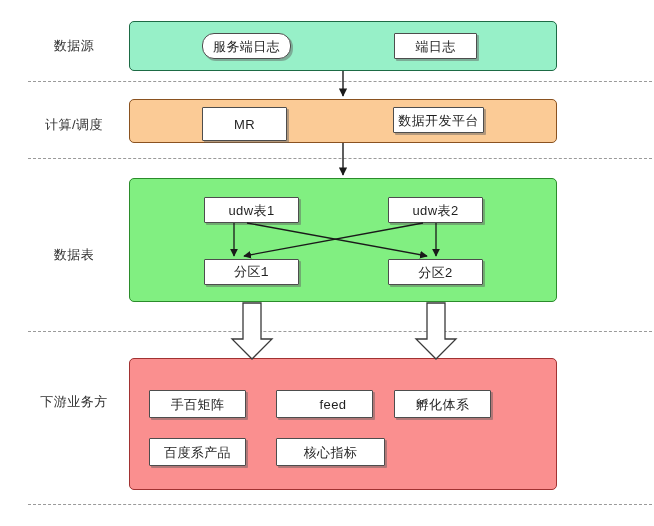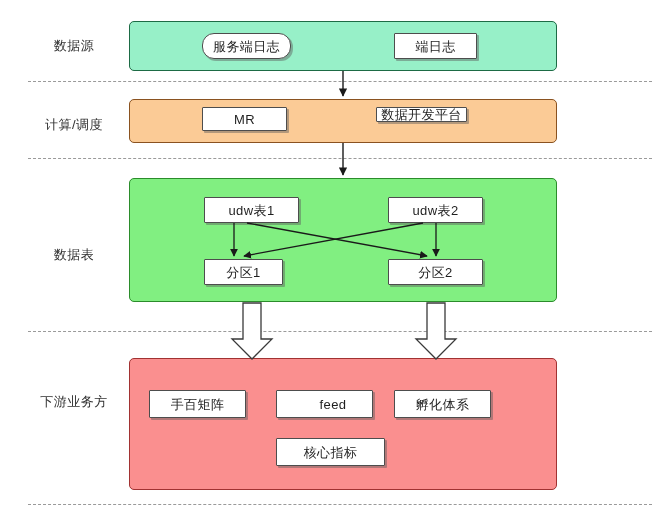--- a/index.html
+++ b/index.html
@@ -102,36 +102,37 @@
   <div class="lane-label" style="top:247px;">数据表</div>
   <div class="lane-label" style="top:394px;">下游业务方</div>
 
   <div class="band band-source" style="left:117px; top:21px; width:428px; height:50px;"></div>
 
   <div class="node shadowed" style="left:190px; top:33px; width:89px; height:26px;border-radius:12px;">服务端日志</div>
   <div class="node shadowed" style="left:382px; top:33px; width:83px; height:26px;">端日志</div>
 
   <div class="band band-compute" style="left:117px; top:99px; width:428px; height:44px;"></div>
 
-  <div class="node shadowed" style="left:190px; top:107px; width:85px; height:24px;">MR</div>
-  <div class="node shadowed" style="left:364px; top:107px; width:91px; height:15px;">数据开发平台</div>
+  <div class="node shadowed" style="left:190px; top:107px; width:85px; height:34px;">MR</div>
+  <div class="node shadowed" style="left:381px; top:107px; width:91px; height:26px;">数据开发平台</div>
 
   <div class="band band-tables" style="left:117px; top:178px; width:428px; height:124px;"></div>
 
   <div class="node shadowed" style="left:192px; top:197px; width:95px; height:26px;">udw表1</div>
   <div class="node shadowed" style="left:376px; top:197px; width:95px; height:26px;">udw表2</div>
-  <div class="node shadowed" style="left:192px; top:259px; width:79px; height:26px;">分区1</div>
+  <div class="node shadowed" style="left:192px; top:259px; width:95px; height:26px;font-family:Liberation Mono, monospace;">分区1</div>
   <div class="node shadowed" style="left:376px; top:259px; width:95px; height:26px;">分区2</div>
 
   <div class="band band-consumer" style="left:117px; top:358px; width:428px; height:132px;"></div>
 
   <div class="node shadowed" style="left:137px; top:390px; width:97px; height:28px;">手百矩阵</div>
   <div class="node shadowed" style="left:264px; top:390px; width:97px; height:28px;padding-left:17px;">feed</div>
   <div class="node shadowed" style="left:382px; top:390px; width:97px; height:28px;">孵化体系</div>
 
+  <div class="node shadowed" style="left:137px; top:438px; width:97px; height:28px;">百度系产品</div>
   <div class="node shadowed" style="left:264px; top:438px; width:109px; height:28px;">核心指标</div>
 
   <svg id="links" viewBox="0 0 654 526">
     <defs>
       <marker id="arrowThin" viewBox="0 0 10 10" refX="9" refY="5" markerWidth="6" markerHeight="6" orient="auto-start-reverse">
         <path d="M 0 0 L 10 5 L 0 10 z" fill="#1a1a1a"></path>
       </marker>
     </defs>
 
     <g>

